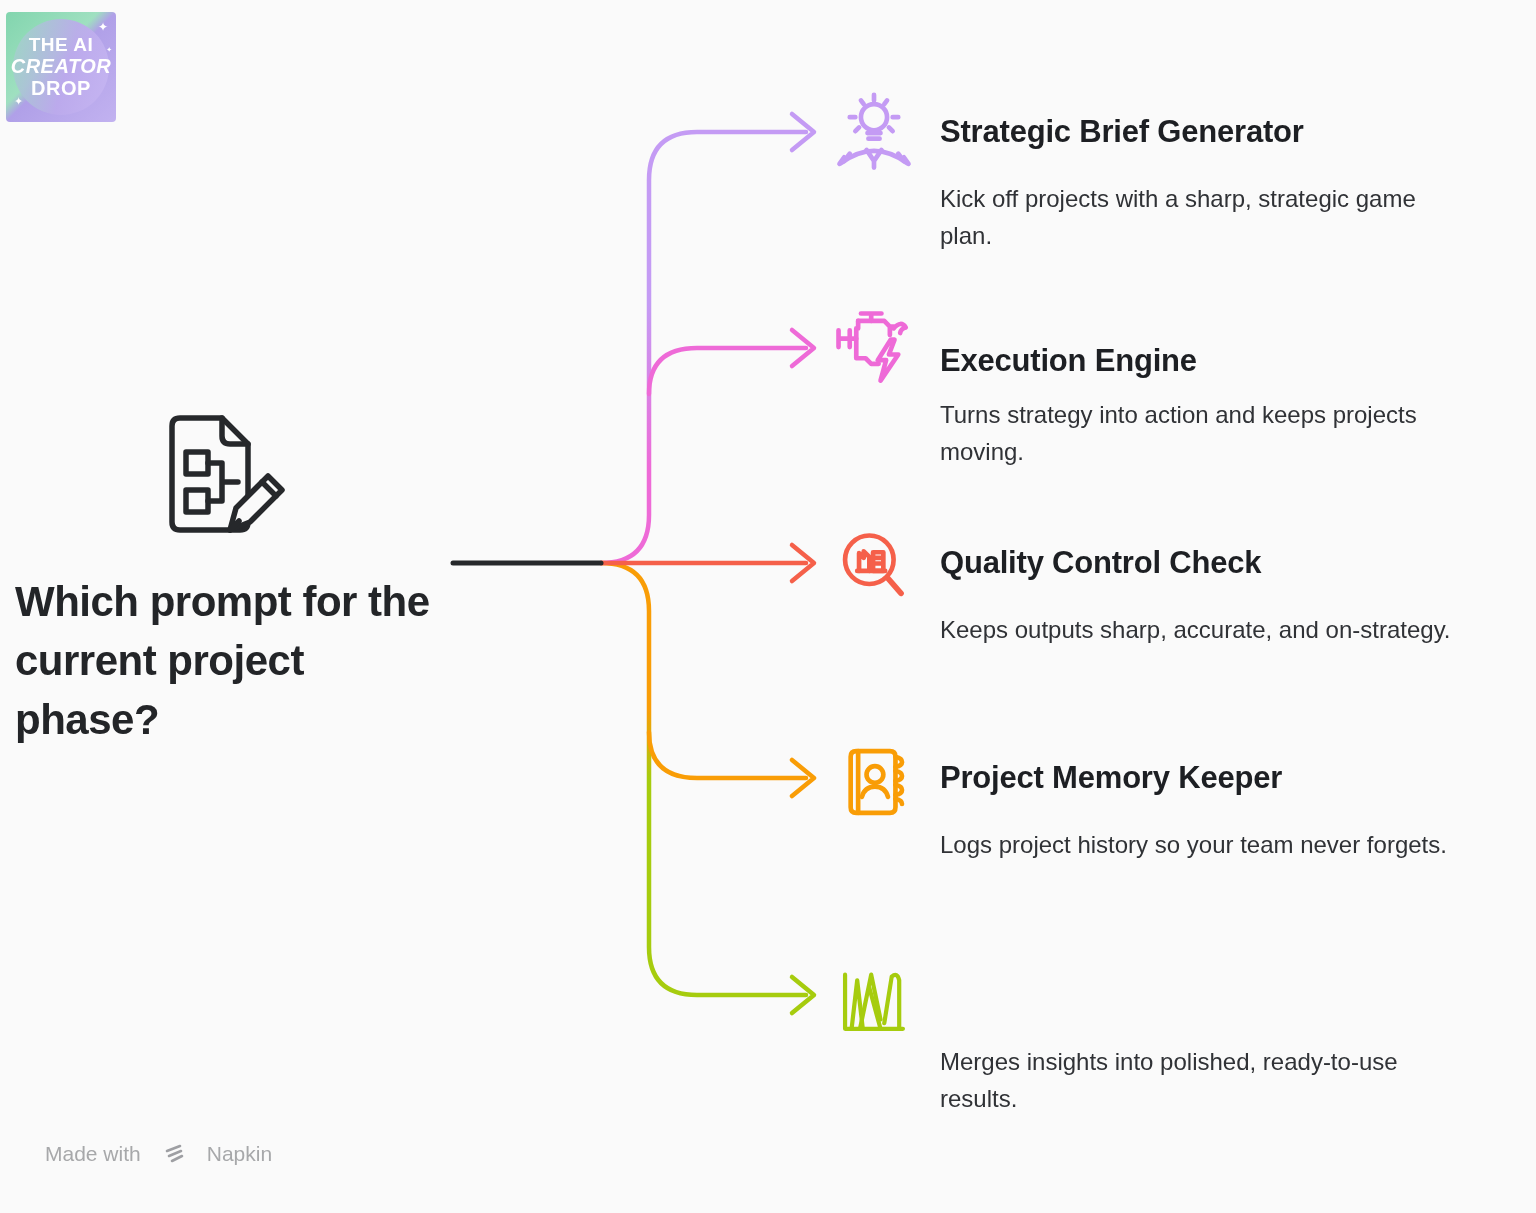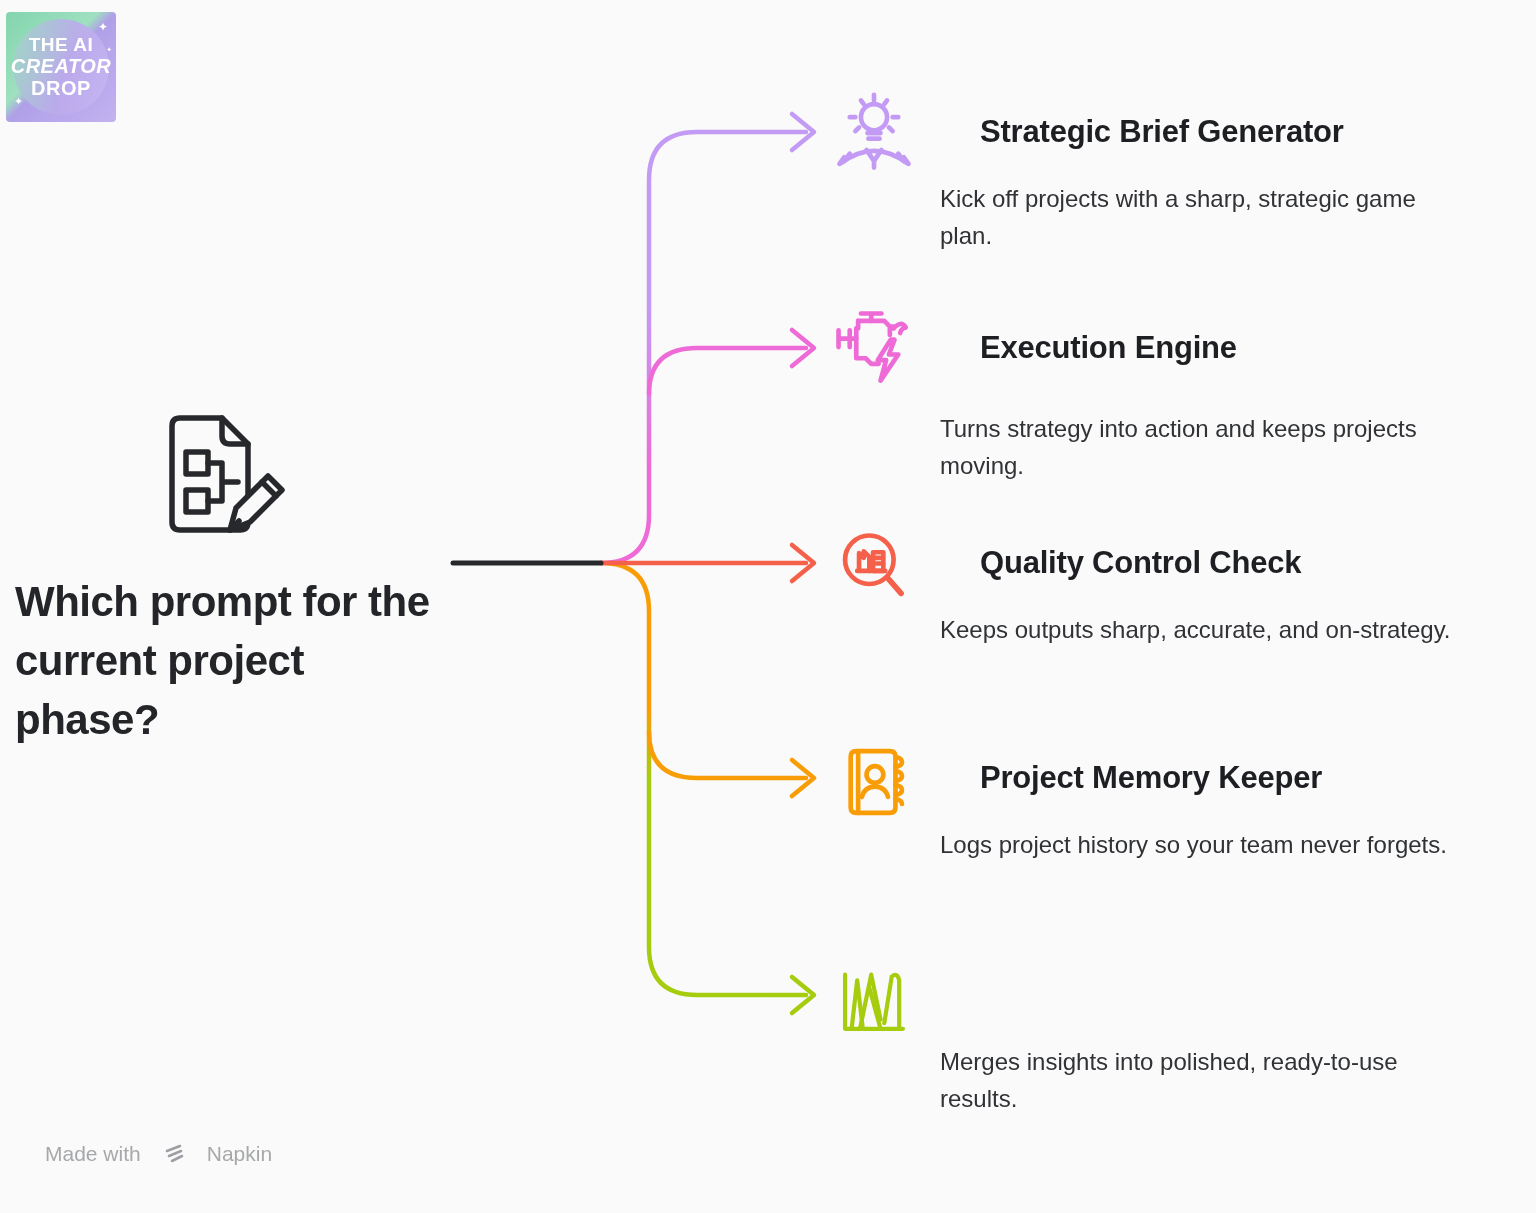--- a/index.html
+++ b/index.html
@@ -23,21 +23,21 @@
   .root-icon{position:absolute;left:156px;top:408px;}
   .root-title{position:absolute;left:15px;top:572px;width:420px;
         font-size:42px;font-weight:700;color:#232528;line-height:59px;letter-spacing:-.5px;}
 
   
   .wires{position:absolute;left:0;top:0;}
 
   
   .branch-icon{position:absolute;left:832px;width:84px;height:84px;}
   .branch-label{position:absolute;left:940px;font-size:31px;font-weight:700;color:#1d1f23;
-        line-height:42px;white-space:nowrap;letter-spacing:-.2px;margin-left:40px;}
+        line-height:42px;white-space:nowrap;letter-spacing:-.2px;}
   .branch-desc{position:absolute;left:940px;width:530px;font-size:24px;color:#303236;line-height:37px;}
 
   
   .footer{position:absolute;left:45px;top:1142px;display:flex;align-items:center;gap:22px;
         color:#a7a8aa;font-size:21px;}
 </style>
 </head>
 <body>
 
 <div id="canvas">
@@ -110,22 +110,22 @@
   <div class="branch-desc" style="top:180px">Kick off projects with a sharp, strategic game plan.</div>
 
   <svg class="branch-icon" style="top:306px" viewBox="0 0 90 90" fill="none" stroke="#ee6ad7" stroke-width="5" stroke-linecap="round" stroke-linejoin="round">
     <path d="M31,8 H53 M42,8 V16"></path>
     <path d="M28,16 H56 L62,22 H66 M62,22 V31"></path>
     <path d="M66,24 q8,-9 13,-1 q-5,1 -6,6"></path>
     <path d="M7,26 V44 M19,26 V44 M7,35 H19 M19,35 H26"></path>
     <path d="M28,16 V24 H26 V56 H36 L42,62 H50"></path>
     <path d="M63,36 L49,58 H58 L52,80 L71,52 H61 L67,36 Z"></path>
   </svg>
-  <div class="branch-label" style="top:327px">Execution Engine</div>
-  <div class="branch-desc" style="top:410px">Turns strategy into action and keeps projects moving.</div>
+  <div class="branch-label" style="top:340px">Execution Engine</div>
+  <div class="branch-desc" style="top:396px">Turns strategy into action and keeps projects moving.</div>
 
   <svg class="branch-icon" style="top:528px" viewBox="0 0 90 90" fill="none" stroke="#f5604a" stroke-width="5" stroke-linecap="round" stroke-linejoin="round">
     <circle cx="40" cy="34" r="26"></circle>
     <path d="M60,54 L74,70" stroke-width="6"></path>
     <path d="M29,46 V27 L34,32 V25 L40,31 V46"></path>
     <path d="M44,26 H55 V46 H44 Z M47,32 H52 M47,38 H52"></path>
     <path d="M27,46 H57"></path>
   </svg>
   <div class="branch-label" style="top:542px">Quality Control Check</div>
   <div class="branch-desc" style="top:611px">Keeps outputs sharp, accurate, and on-strategy.</div>

